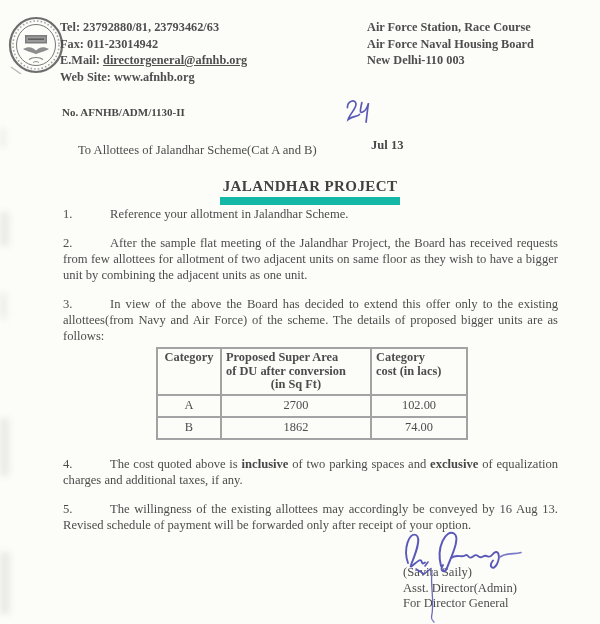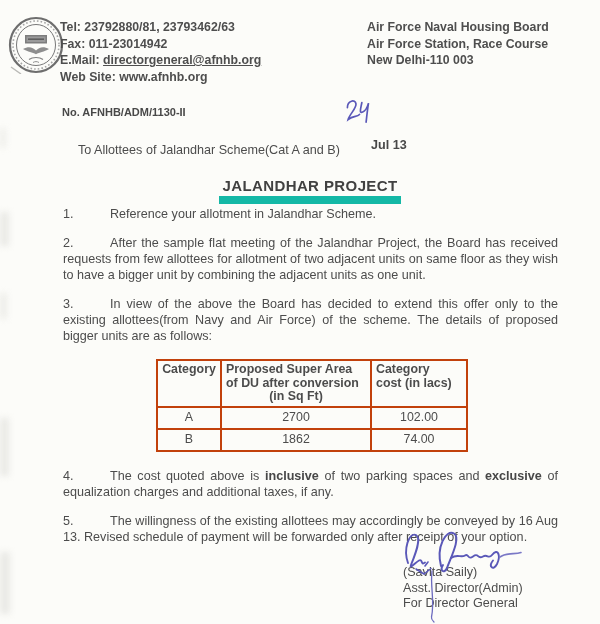--- a/index.html
+++ b/index.html
@@ -1,20 +1,20 @@
 <!DOCTYPE html>
 <html><head>
 <meta charset="utf-8">
 <style>
   html,body{margin:0;padding:0;}
   #doc{
     position:relative;
     width:600px;height:624px;
     background:#fcfcf9;
-    font-family:Liberation Sans, sans-serif;
+    font-family:Liberation Serif, serif;
     color:#4c4c4c;
     overflow:hidden;
   }
   
   .smudge{position:absolute;background:#e9e9e5;filter:blur(3px);}
   .sm1{left:0;top:212px;width:9px;height:34px;}
   .sm2{left:0;top:293px;width:7px;height:26px;opacity:.8;}
   .sm3{left:0;top:418px;width:9px;height:58px;}
   .sm4{left:0;top:552px;width:10px;height:62px;}
   .sm5{left:0;top:128px;width:6px;height:20px;opacity:.7;}
@@ -29,25 +29,25 @@
   .hand24{position:absolute;left:0;top:0;width:30px;height:30px;transform:rotate(-8deg);}
   .datetext{position:absolute;left:27px;top:10px;font-size:12.6px;font-weight:bold;color:#484848;margin-top:32px;}
   
   .addressee{position:absolute;left:78px;top:143px;font-size:12.6px;color:#4c4c4c;}
   .title{position:absolute;left:0;top:177px;width:620px;text-align:center;}
   .title span{display:inline-block;font-size:15px;font-weight:bold;letter-spacing:.4px;color:#414141;border-bottom:8px solid #14b8a6;padding:0 3px 2px 3px;}
   
   .body{position:absolute;left:63px;top:206px;width:495px;font-size:12.6px;line-height:16px;text-align:justify;color:#4c4c4c;}
   .para{margin:0 0 13px 0;}
   .pnum{display:inline-block;width:47px;}
-  .p3{margin-bottom:15px;}
+  .p3{margin-bottom:3px;}
   b{font-weight:bold;color:#474747;}
   
   table{border-collapse:collapse;margin-left:93px;margin-bottom:16px;table-layout:fixed;}
-  th,td{border:2px solid #c2410c;font-size:12.4px;color:#4c4c4c;}
+  th,td{border:2px solid #a3a3a3;font-size:12.4px;color:#4c4c4c;}
   th{font-weight:bold;vertical-align:top;padding:2px 4px;line-height:13.5px;text-align:left;}
   th .cline{text-align:center;}
   .w1{width:54px;} .w2{width:140px;} .w3{width:86px;}
   td{text-align:center;padding:2px 2px;line-height:15px;height:16px;}
   th.c{text-align:center;}
   
   .sig-ink{position:absolute;left:392px;top:527px;width:140px;height:96px;z-index:3;pointer-events:none;}
   .sigblock{position:absolute;left:403px;top:565px;font-size:12.6px;line-height:15.5px;color:#4c4c4c;}
 </style>
 </head>
@@ -75,22 +75,22 @@
   </svg>
 
   <div class="contact">
     <div>Tel: 23792880/81, 23793462/63</div>
     <div>Fax: 011-23014942</div>
     <div><span>E.Mail: </span><span class="email">directorgeneral@afnhb.org</span></div>
     <div>Web Site: www.afnhb.org</div>
   </div>
 
   <div class="org">
+    <div>Air Force Station, Race Course</div>
     <div>Air Force Naval Housing Board</div>
-    <div>Air Force Station, Race Course</div>
     <div>New Delhi-110 003</div>
   </div>
 
   <div class="refno">No. AFNHB/ADM/1130-II</div>
 
   <div class="dateline">
     <svg class="hand24" viewBox="0 0 30 30">
       <path d="M4,10 C5,3 13,2.5 13,7.5 C13,12 5,17 3,22 C9,18.5 12,21 15,18.5" fill="none" stroke="#5a58b8" stroke-width="1.7" stroke-linecap="round"></path>
       <path d="M19,7 C17,13 14.5,17.5 18.5,16.5 C22,15.6 24,12 25.5,8.5 C23.5,15 22,21 20.5,27" fill="none" stroke="#5a58b8" stroke-width="1.7" stroke-linecap="round"></path>
     </svg>

